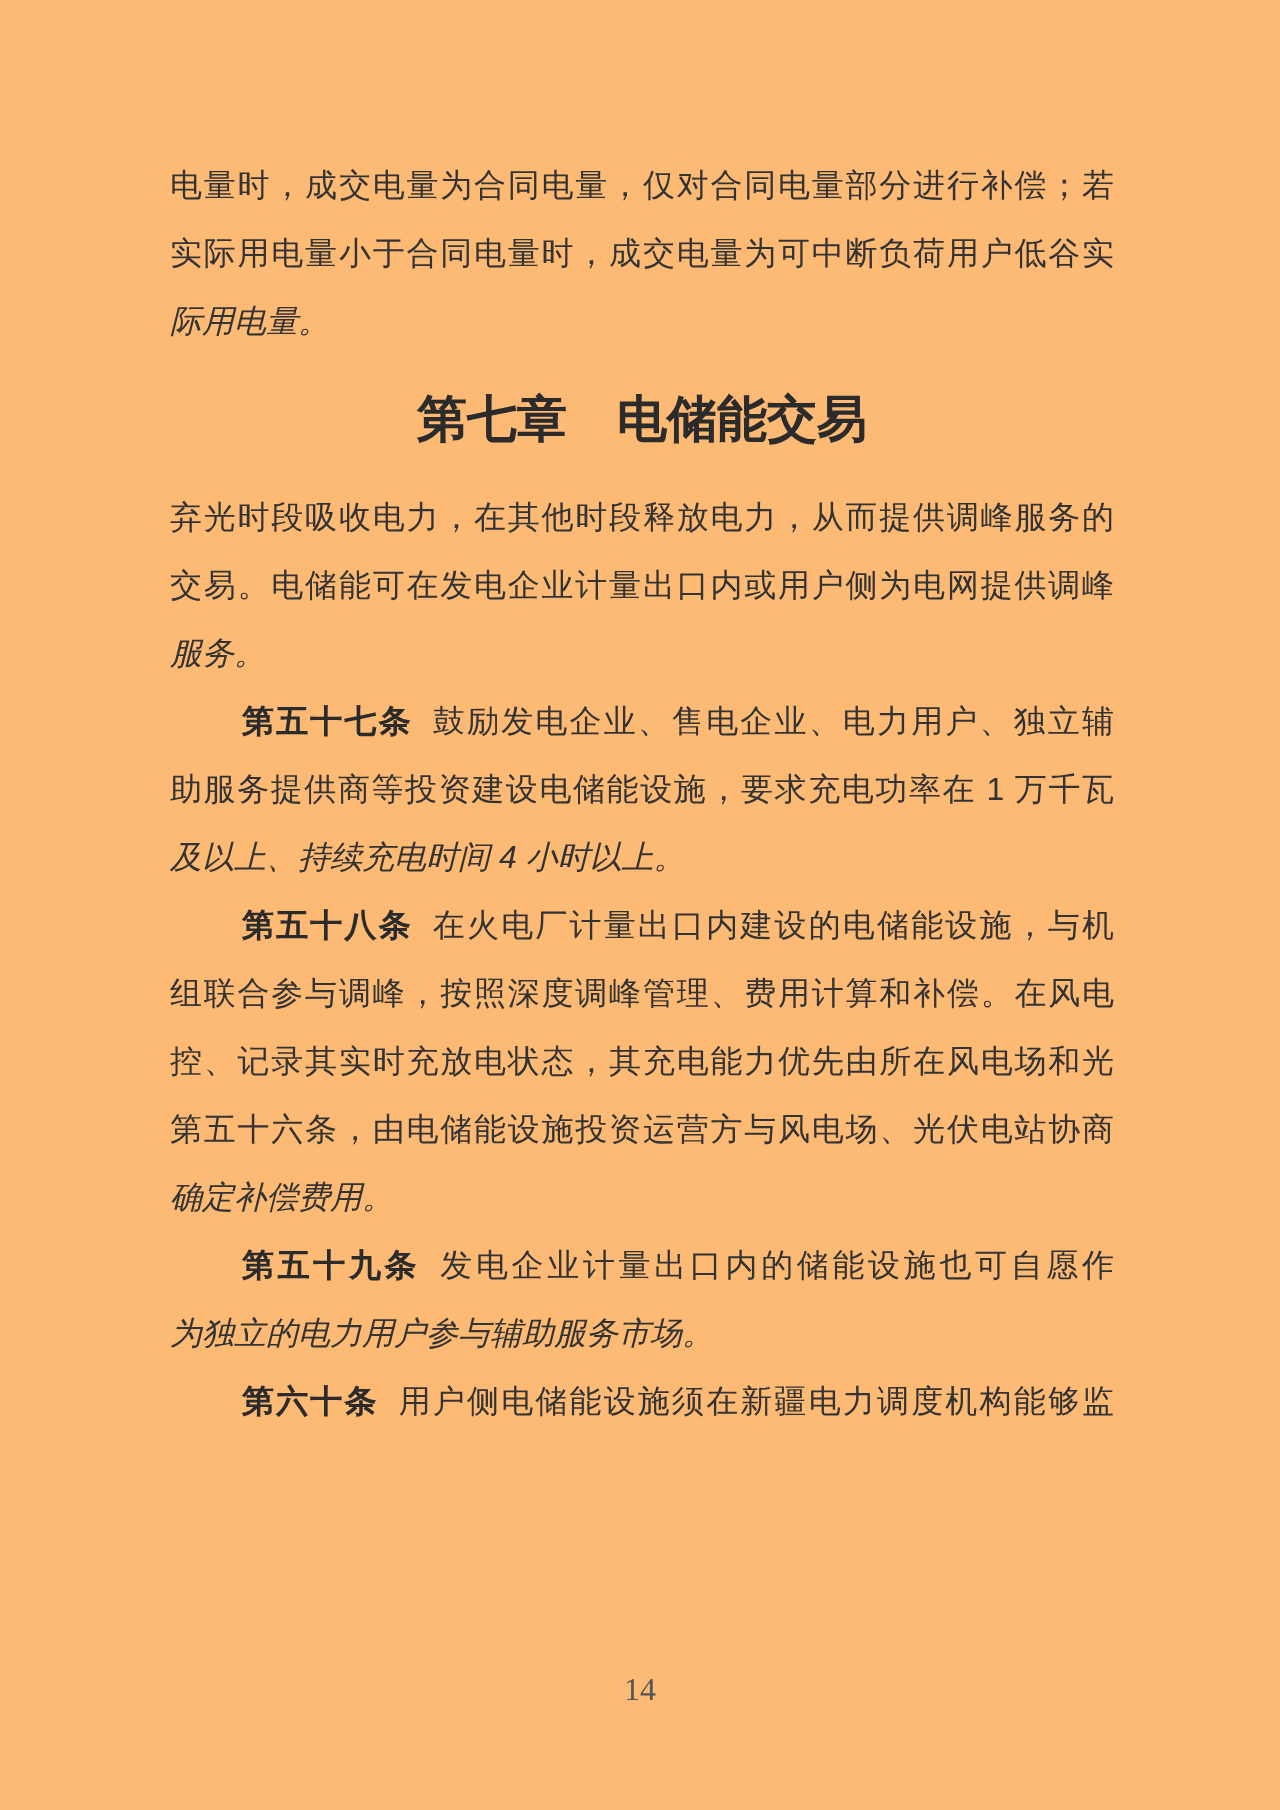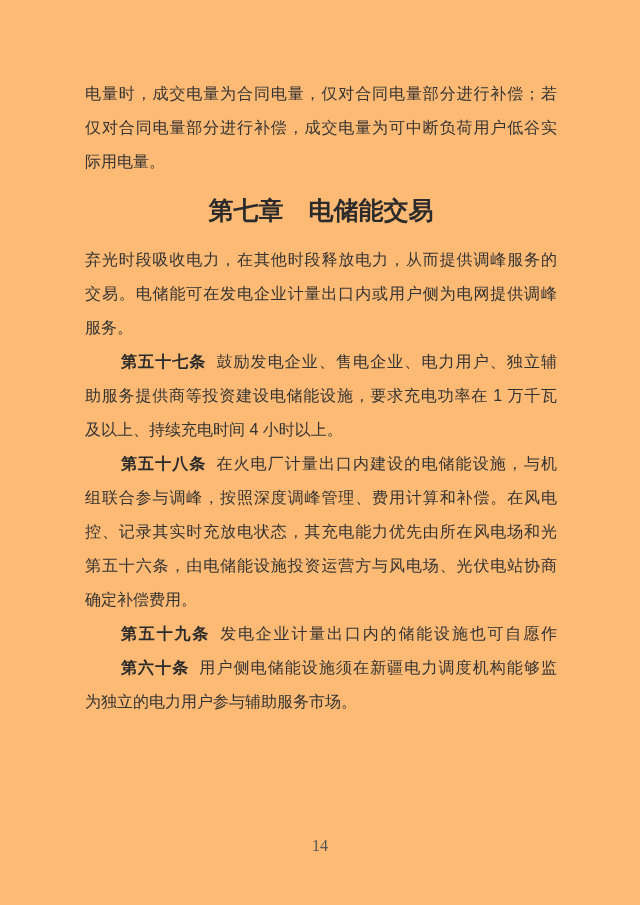--- a/index.html
+++ b/index.html
@@ -25,20 +25,21 @@
     line-height: 34px;
   }
   .line {
     text-align: justify;
     text-align-last: justify;
     white-space: nowrap;
   }
   .line.last {
     text-align: center;
     text-align-last: left;
+    font-style: italic;
   }
   .line.indent {
     text-indent: 36px;
   }
   .lead {
     font-weight: bold;
     color: #2b2b2b;
   }
   .rest {
     margin-left: 10px;
@@ -65,40 +66,40 @@
     font-family: "Liberation Serif", serif;
   }
 </style>
 </head>
 <body>
 
 <div class="page">
   <div class="content">
 
     <div class="line">电量时，成交电量为合同电量，仅对合同电量部分进行补偿；若</div>
-    <div class="line">仅对合同电量部分进行补偿，成交电量为可中断负荷用户低谷实</div>
+    <div class="line">实际用电量小于合同电量时，成交电量为可中断负荷用户低谷实</div>
     <div class="line last">际用电量。</div>
 
     <div class="heading">第七章　电储能交易</div>
 
     <div class="line">弃光时段吸收电力，在其他时段释放电力，从而提供调峰服务的</div>
     <div class="line">交易。电储能可在发电企业计量出口内或用户侧为电网提供调峰</div>
     <div class="line last">服务。</div>
 
     <div class="line indent"><span class="lead">第五十七条</span><span class="rest">鼓励发电企业、售电企业、电力用户、独立辅</span></div>
     <div class="line">助服务提供商等投资建设电储能设施，要求充电功率在 1 万千瓦</div>
     <div class="line last">及以上、持续充电时间 4 小时以上。</div>
 
     <div class="line indent"><span class="lead">第五十八条</span><span class="rest">在火电厂计量出口内建设的电储能设施，与机</span></div>
     <div class="line">组联合参与调峰，按照深度调峰管理、费用计算和补偿。在风电</div>
     <div class="line">控、记录其实时充放电状态，其充电能力优先由所在风电场和光</div>
     <div class="line">第五十六条，由电储能设施投资运营方与风电场、光伏电站协商</div>
     <div class="line last">确定补偿费用。</div>
 
     <div class="line indent"><span class="lead">第五十九条</span><span class="rest">发电企业计量出口内的储能设施也可自愿作</span></div>
+    <div class="line last">为独立的电力用户参与辅助服务市场。</div>
+
     <div class="line indent"><span class="lead">第六十条</span><span class="rest">用户侧电储能设施须在新疆电力调度机构能够监</span></div>
-
-    <div class="line last">为独立的电力用户参与辅助服务市场。</div>
 
   </div>
 
   <div class="footer">14</div>
 </div>
 
 </body></html>

